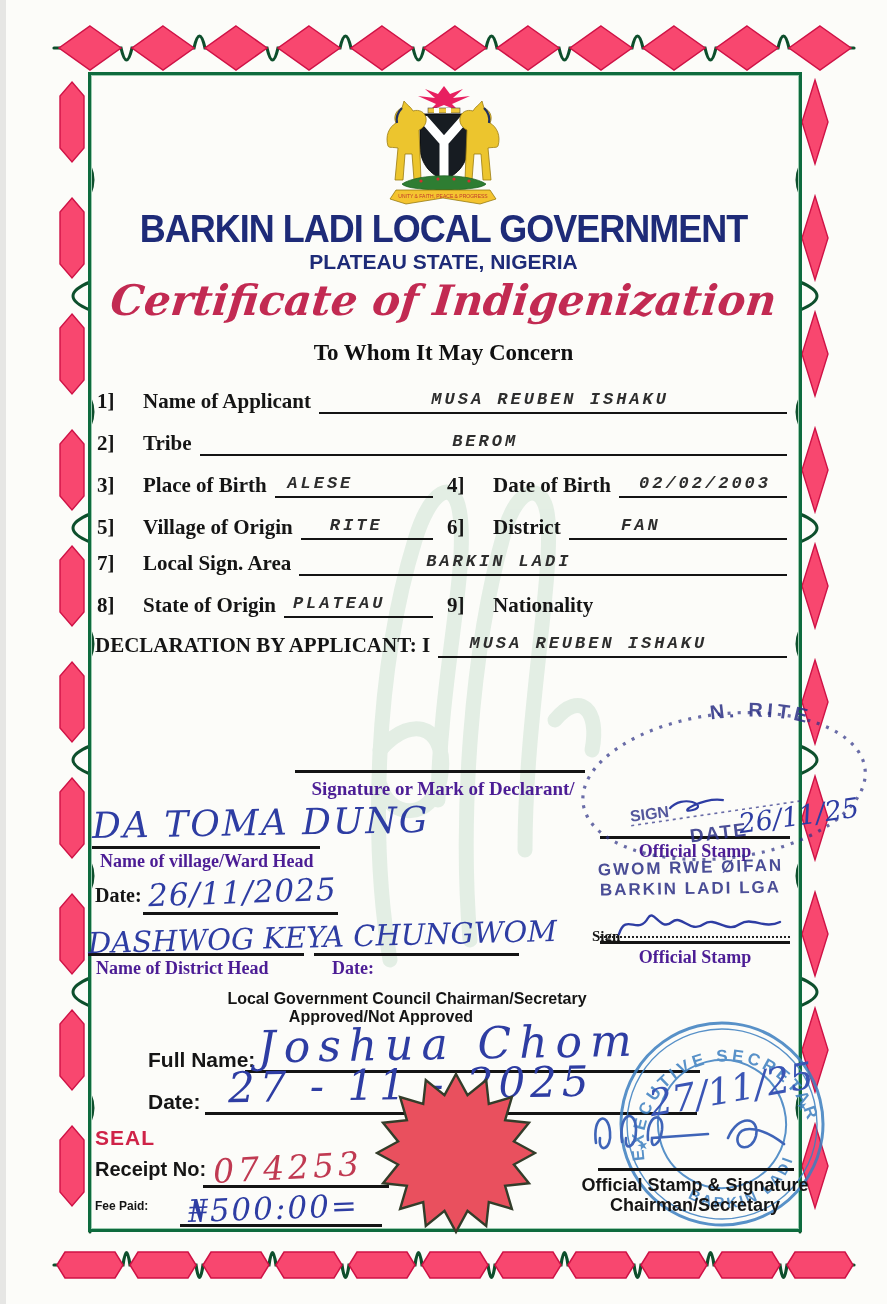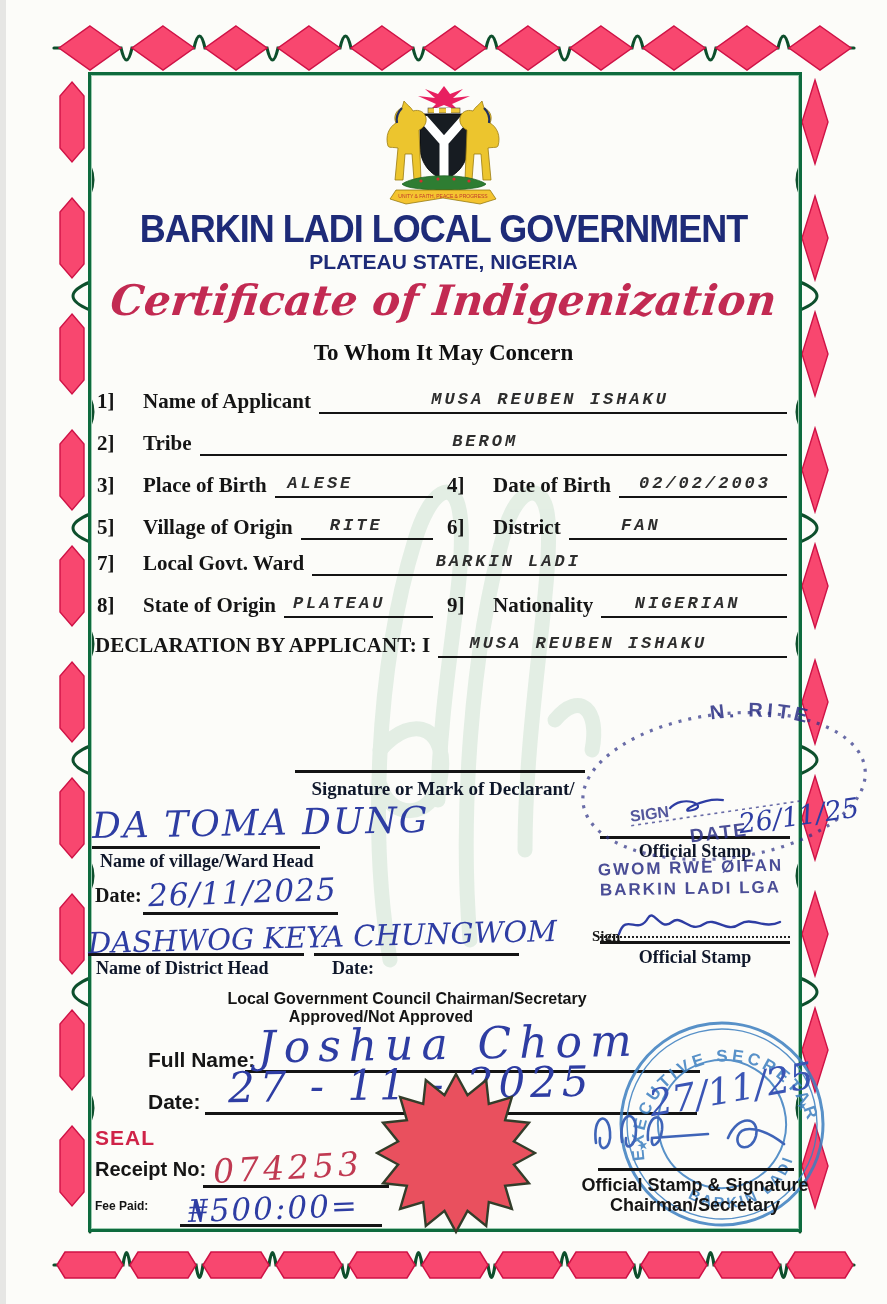--- a/index.html
+++ b/index.html
@@ -19,21 +19,21 @@
   
   .row{display:flex;align-items:flex-end;height:30px;}
   .num{flex:none;width:46px;font-weight:700;font-size:21px;}
   .lbl{flex:none;font-weight:700;font-size:21px;padding-right:8px;white-space:nowrap;}
   .wline{flex:1;height:30px;border-bottom:2.5px solid #141414;position:relative;}
   .typed{position:absolute;bottom:3px;font-family:"Liberation Mono",monospace;
          font-weight:700;font-size:17px;letter-spacing:3px;color:#2e2e2e;white-space:nowrap;}
   .grp{display:flex;align-items:flex-end;}
   .para{font-weight:700;font-size:21px;line-height:34px;color:#101010;}
   .rule{background:#141414;}
-  .slabel{font-weight:700;font-size:18px;color:#0f172a;text-align:center;}
+  .slabel{font-weight:700;font-size:18px;color:#4c1d95;text-align:center;}
   .hw{font-family:"DejaVu Serif",serif;font-style:italic;color:#2e3da3;white-space:nowrap;}
   .hw-red{font-family:"DejaVu Serif",serif;font-style:italic;color:#c03a52;white-space:nowrap;}
   .sans-b{font-family:"Liberation Sans",sans-serif;font-weight:700;}
   .stamp-txt{font-family:"Liberation Sans",sans-serif;font-weight:700;color:#2b2f85;
              letter-spacing:2px;opacity:.85;text-align:center;}
   .edge-strip{background:#dddddb;opacity:.7;}
 </style>
 </head>
 <body>
 
@@ -195,40 +195,37 @@
       <span class="num">6]</span>
       <span class="lbl">District</span>
       <span class="wline">
           <i class="typed" style="left:24%;">FAN</i>
         </span>
     </span>
   </div>
 
   <div class="abs row" style="left:97px;top:546px;width:690px;z-index:3;">
     <span class="num">7]</span>
-    <span class="lbl">Local Govt. Ward</span>
+    <span class="lbl">Local Sign. Area</span>
     <span class="wline">
         <i class="typed" style="left:26%;">BARKIN LADI</i>
       </span>
   </div>
 
   <div class="abs row" style="left:97px;top:588px;width:690px;z-index:3;">
     <span class="grp" style="flex:none;width:336px;">
       <span class="num">8]</span>
       <span class="lbl">State of Origin</span>
       <span class="wline">
           <i class="typed" style="left:6%;">PLATEAU</i>
         </span>
     </span>
     <span class="grp" style="flex:1;padding-left:14px;">
       <span class="num">9]</span>
       <span class="lbl">Nationality</span>
-      <span class="wline">
-          <i class="typed" style="left:18%;">NIGERIAN</i>
-        </span>
     </span>
   </div>
 
   <div class="abs row" style="left:95px;top:628px;width:692px;z-index:3;">
     <span class="lbl">DECLARATION BY APPLICANT: I</span>
     <span class="wline">
         <i class="typed" style="left:9%;">MUSA REUBEN ISHAKU</i>
       </span>
   </div>
 

